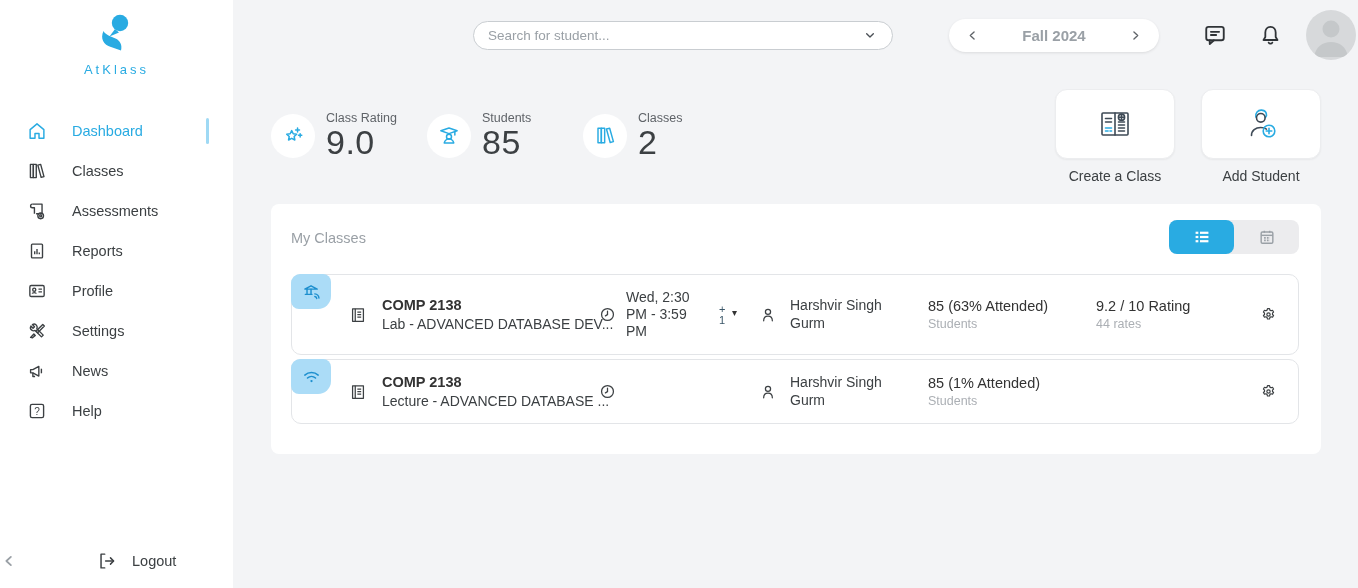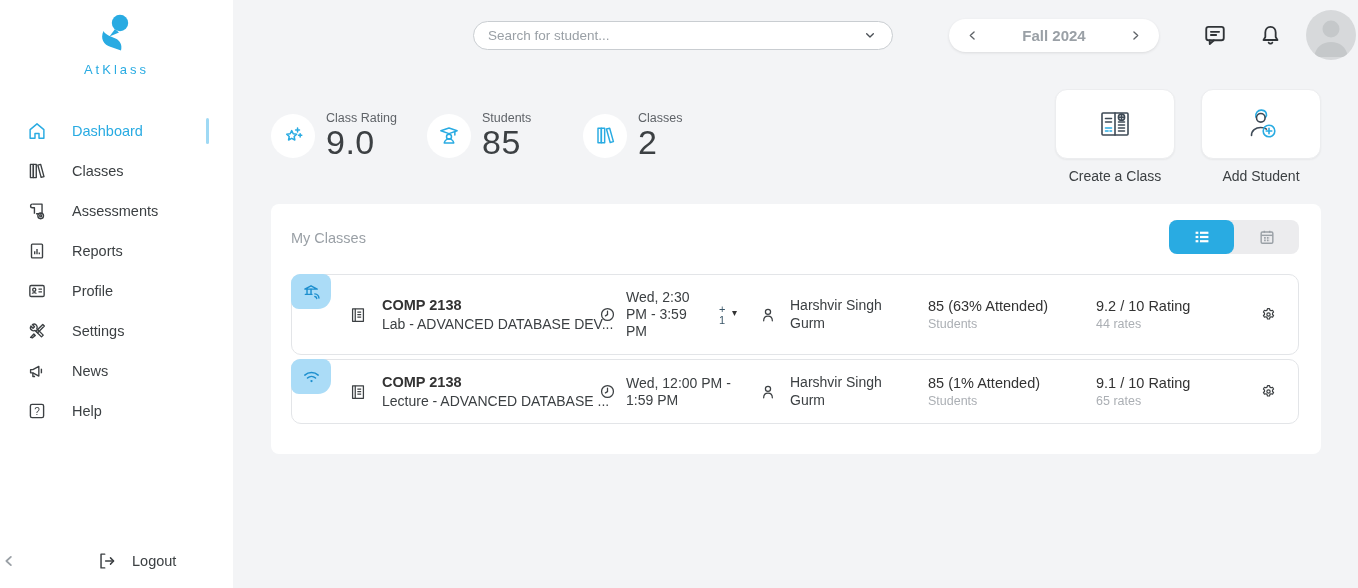--- a/index.html
+++ b/index.html
@@ -427,38 +427,33 @@
             <div class="course-sub">Lecture - ADVANCED DATABASE ...</div>
           </span>
         </div>
         <div class="col col-time">
           <span class="row-icon">
             <svg width="19" height="19" viewBox="0 0 24 24" fill="none" stroke="currentColor" stroke-width="1.6" stroke-linecap="round">
                 <circle cx="12" cy="12" r="7.5"></circle>
                 <path d="M12 7.8v4.4l-2.6 1.5"></path>
               </svg>
           </span>
-          <span class="time-text time-wide">Wed, 12:00 PM - 1:59 PM</span>
         </div>
         <div class="col col-instructor">
           <span class="row-icon">
             <svg width="20" height="20" viewBox="0 0 24 24" fill="none" stroke="currentColor" stroke-width="1.5" stroke-linecap="round" stroke-linejoin="round">
                 <circle cx="12" cy="8.2" r="3.1"></circle>
                 <path d="M6.8 19c0-3.6 2.3-5.6 5.2-5.6s5.2 2 5.2 5.6"></path>
               </svg>
           </span>
           <span class="instructor-name">Harshvir Singh Gurm</span>
         </div>
         <div class="col-students">
           <div class="cell-main">85 (1% Attended)</div>
           <div class="cell-sub">Students</div>
-        </div>
-        <div class="col-rating">
-          <div class="cell-main">9.1 / 10 Rating</div>
-          <div class="cell-sub">65 rates</div>
         </div>
         <span class="gear-btn">
           <svg width="19" height="19" viewBox="0 0 24 24" fill="none" stroke="currentColor" stroke-width="1.5" stroke-linejoin="round">
               <path d="M10.7 4.5h2.6l.4 1.9c.6.2 1.1.5 1.6.9l1.8-.6 1.3 2.2-1.4 1.3a6 6 0 0 1 0 1.8l1.4 1.3-1.3 2.2-1.8-.6c-.5.4-1 .7-1.6.9l-.4 1.9h-2.6l-.4-1.9a6 6 0 0 1-1.6-.9l-1.8.6-1.3-2.2 1.4-1.3a6 6 0 0 1 0-1.8L5.6 8.9l1.3-2.2 1.8.6c.5-.4 1-.7 1.6-.9z"></path>
               <circle cx="12" cy="12" r="2.1"></circle>
             </svg>
         </span>
       </div>
 
     </div>

